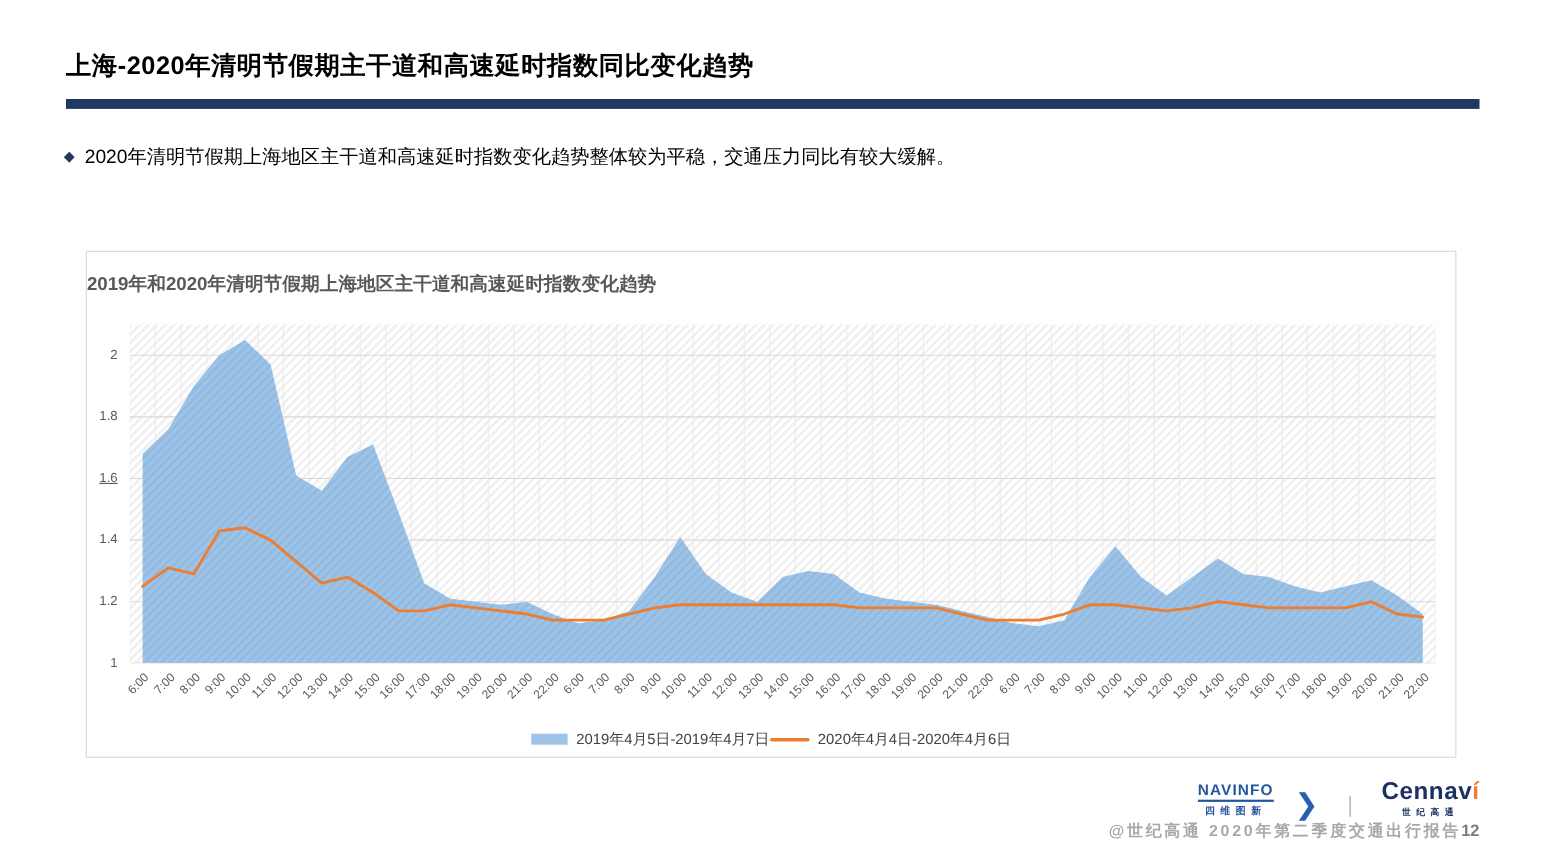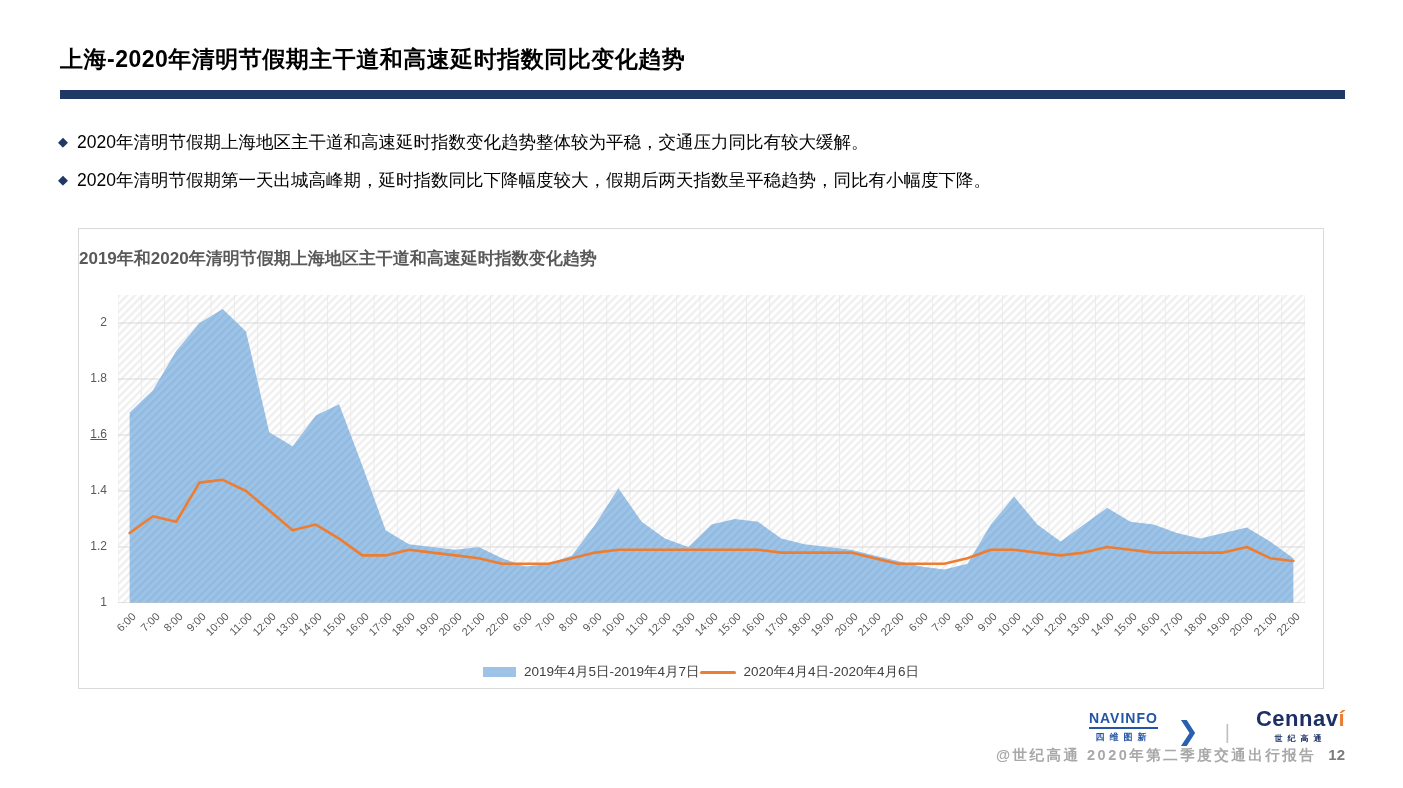--- a/index.html
+++ b/index.html
@@ -53,33 +53,32 @@
   .chevron { color:#2960AE; font-size:26px; font-weight:bold; line-height:26px; margin-left:-4px; }
   .logo-divider { color:#c0c0c0; font-size:20px; font-weight:200; padding:0 3px; }
   .cennavi { text-align:center; color:#1C3064; }
   .cn-top { font-size:22px; font-weight:bold; letter-spacing:0.5px; }
   .cn-top .accent { color:#ED7D31; }
   .cn-cn { font-size:8px; font-weight:bold; letter-spacing:5px; margin-top:1px; }
   .footer-caption {
     position:absolute; top:746px; right:58px; font-size:14.5px; color:#A8A8A8;
     letter-spacing:2.5px; font-weight:bold;
   }
-  .pagenum { color:#7C7C7C; font-weight:bold; letter-spacing:0; margin-left:12px; font-size:15px; }
+  .pagenum { color:#7C7C7C; font-weight:bold; letter-spacing:0; margin-left:0; font-size:15px; }
 </style>
 </head>
 <body>
 
 <div class="page">
 
   <h1 class="page-title">上海-2020年清明节假期主干道和高速延时指数同比变化趋势</h1>
   <div class="title-bar"></div>
 
   <ul class="bullets">
     <li><span class="diamond">◆</span><span>2020年清明节假期上海地区主干道和高速延时指数变化趋势整体较为平稳，交通压力同比有较大缓解。</span></li>
-    <li><span class="diamond">◆</span><span>2020年清明节假期第一天出城高峰期，延时指数同比下降幅度较大，假期后两天指数呈平稳趋势，同比有小幅度下降。</span></li>
   </ul>
 
   <section class="chart-panel">
     <h2 class="chart-title">2019年和2020年清明节假期上海地区主干道和高速延时指数变化趋势</h2>
     <div class="y-axis" id="yAxis">
         <div class="ylab" style="top: 300px;">1</div>
         <div class="ylab" style="top: 244px;">1.2</div>
         <div class="ylab" style="top: 188px;">1.4</div>
         <div class="ylab" style="top: 132px; text-decoration: underline;">1.6</div>
         <div class="ylab" style="top: 76px;">1.8</div>

